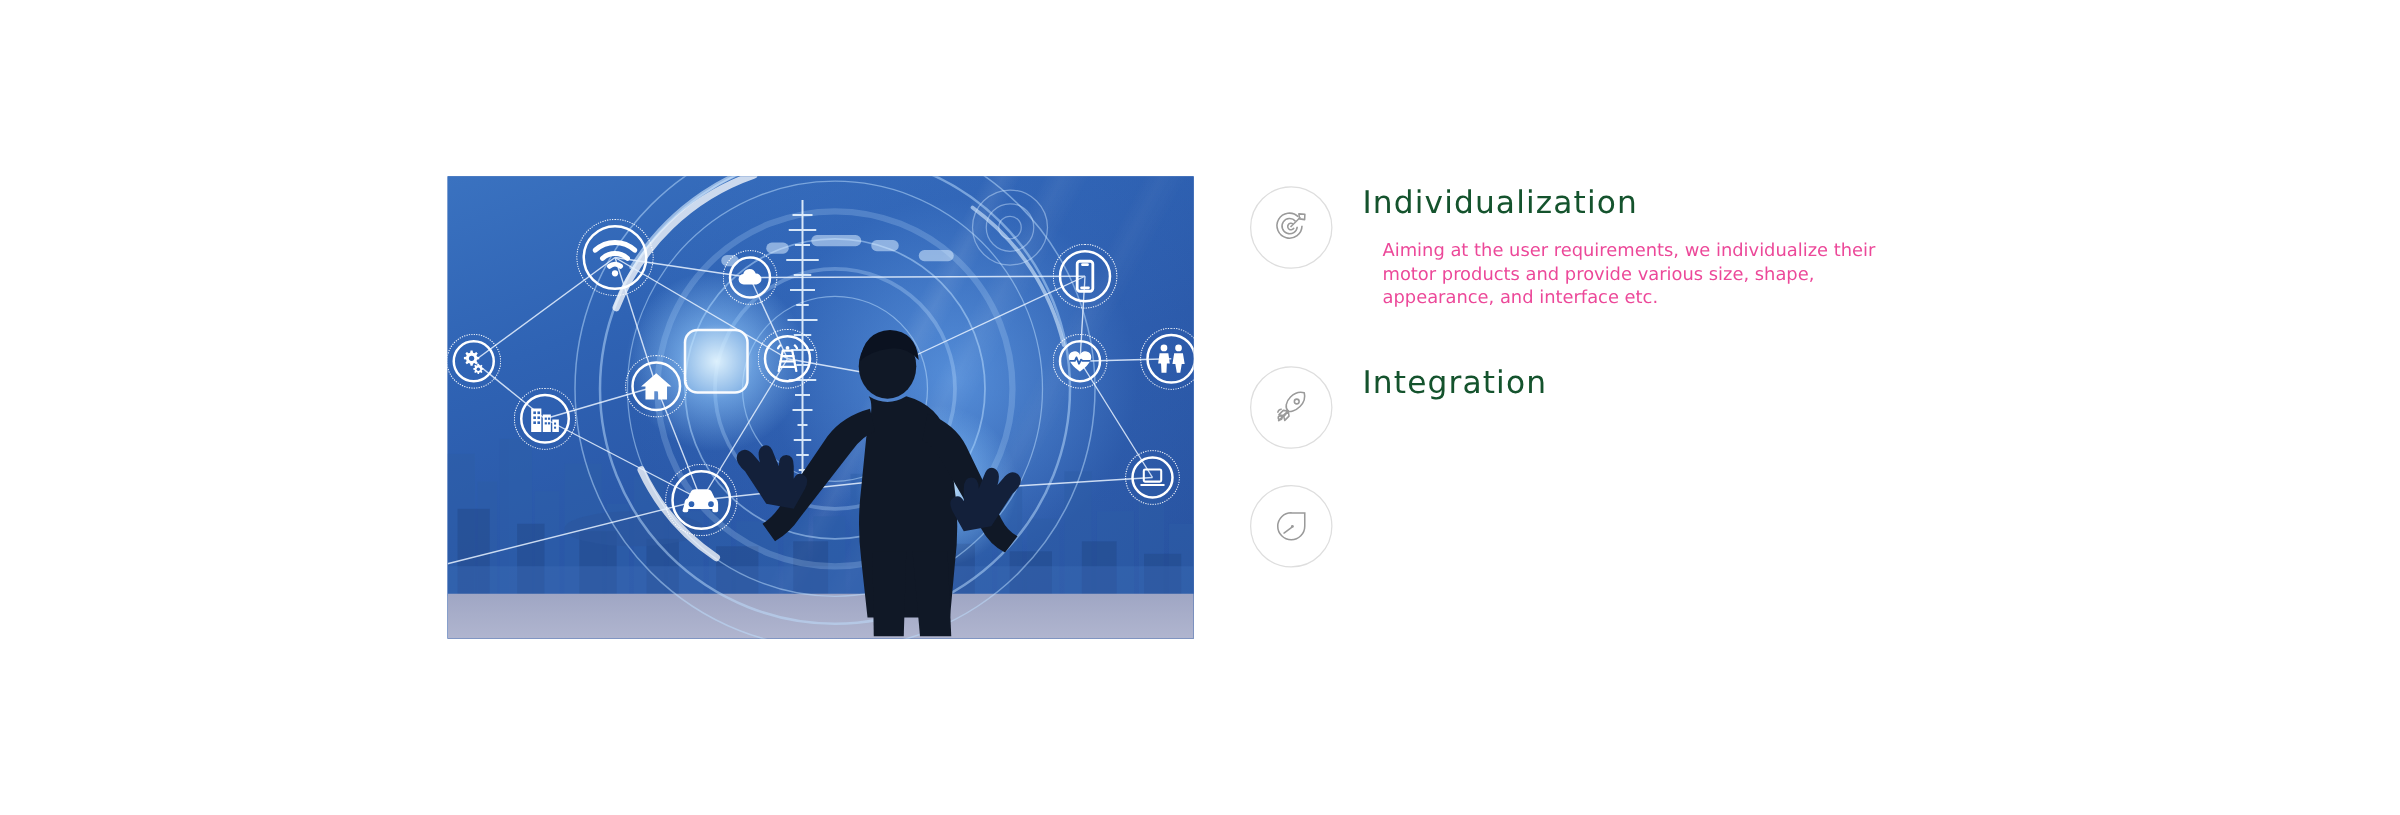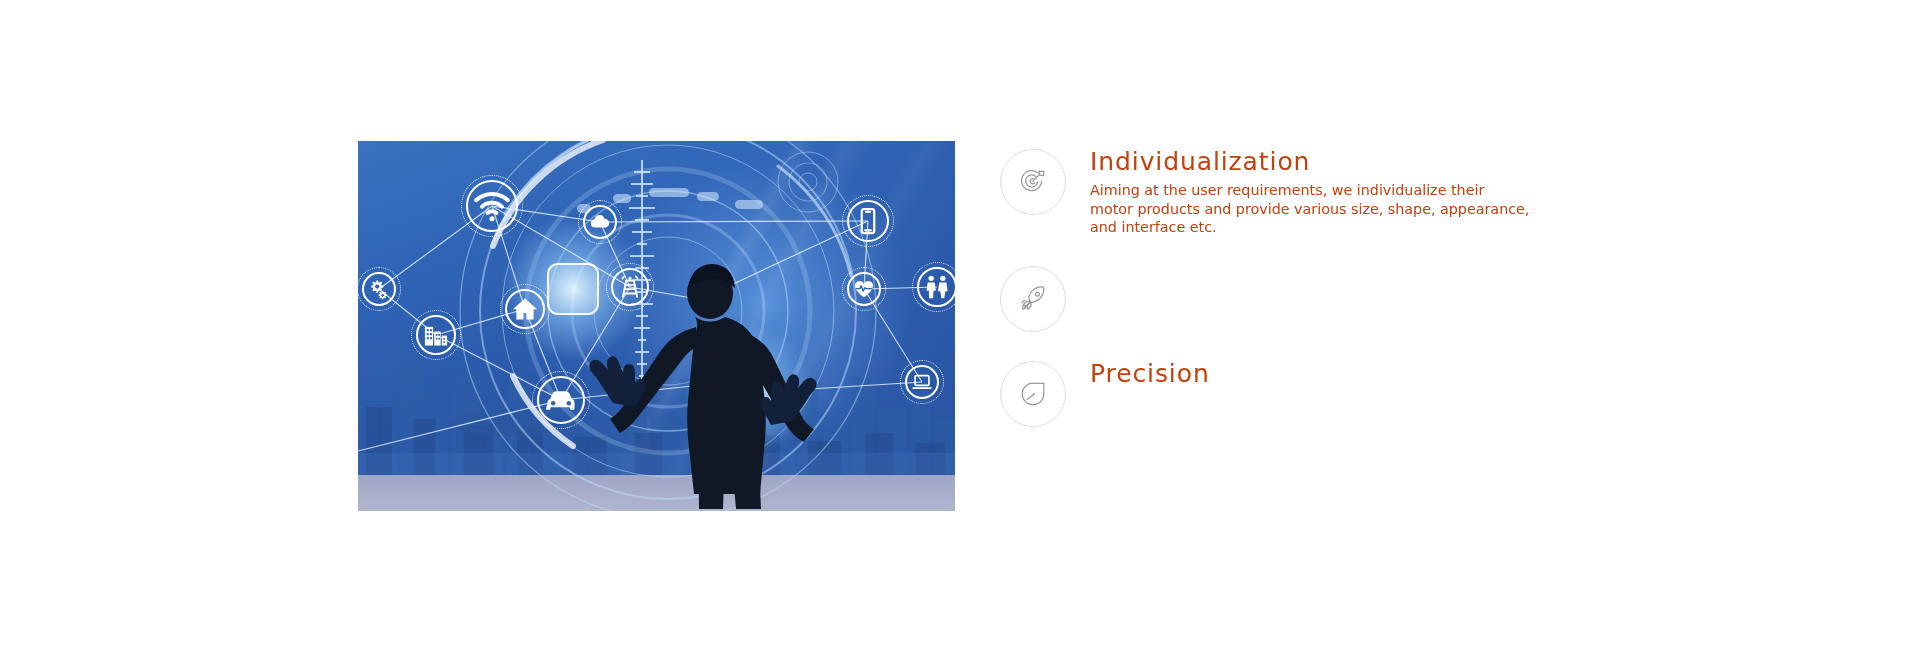--- a/index.html
+++ b/index.html
@@ -196,31 +196,31 @@
     height: 32px;
     display: block;
   }
   .feature-text {
     padding-left: 24px;
     padding-top: 1px;
   }
   .feature-title {
     font-size: 25px;
     font-weight: 400;
-    color: #c2410c;
+    color: #14532d;
     letter-spacing: 0.9px;
     line-height: 1.12;
     margin: 0 0 5px 0;
     font-family: "DejaVu Sans", "Liberation Sans", sans-serif;
   }
   .feature-desc {
     font-size: 14.3px;
-    color: #c2410c;
+    color: #ec4899;
     line-height: 18.6px;
-    margin: 0;
+    margin: 16px;
     max-width: 440px;
     font-family: "DejaVu Sans", "Liberation Sans", sans-serif;
   }
 </style>
 </head>
 <body>
 
 <div class="page">
 
   <div class="hero-row">
@@ -592,31 +592,31 @@
             <path d="M13.6 18.9 C10.8 16.1 11.6 11.4 15.4 7.6 C19 4 23.4 3.4 26.4 4.2 C27.2 7.2 26.6 11.6 23 15.2 C19.2 19 14.5 19.8 13.6 18.9 z"></path>
             <circle cx="20.4" cy="11.2" r="1.9"></circle>
             <path d="M13.6 18.9 L9.6 18.3 L6.2 21.7 L9.4 22.5 z"></path>
             <path d="M13.6 18.9 L14.2 22.9 L10.8 26.3 L10 23.1 z"></path>
             <path d="M10.2 22.3 L5.6 26.9"></path>
             <circle cx="7.1" cy="24.2" r="1.5"></circle>
             <path d="M5.2 20.2 A3 3 0 0 1 8.4 17.4"></path>
           </svg>
         </div>
         <div class="feature-text">
+          <h3 class="feature-title">Integration</h3>
         </div>
       </div>
 
       <div class="feature">
         <div class="feature-icon">
           <svg viewBox="0 0 32 32" fill="none" stroke="#9a9a9a" stroke-width="1.25" stroke-linecap="round">
             <path d="M16 5.2 A10.8 10.8 0 1 0 26.8 16 L26.8 5.4 L16 5.4"></path>
             <path d="M16.6 16.6 L10.2 21.4"></path>
             <circle cx="16.9" cy="16.1" r="1.15" fill="#9a9a9a" stroke="none"></circle>
           </svg>
         </div>
         <div class="feature-text">
-          <h3 class="feature-title">Precision</h3>
         </div>
       </div>
 
     </div>
   </div>
 </div>
 
 </body></html>

